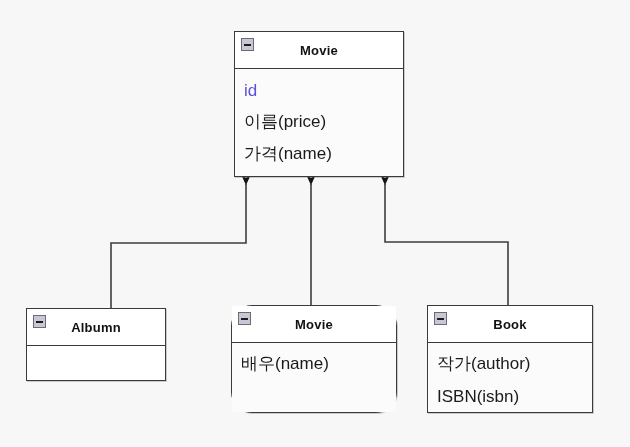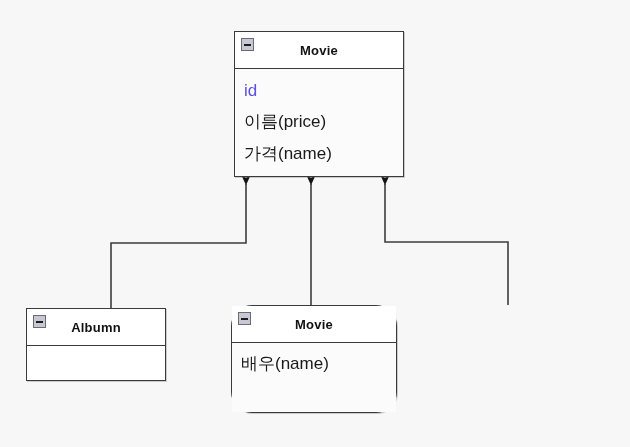--- a/index.html
+++ b/index.html
@@ -192,14 +192,30 @@
       </span>
       <span class="class-name">Movie</span>
     </div>
     <div class="class-attributes">
       <div class="attribute-row">
         <span>배우(name)</span>
       </div>
     </div>
   </div>
 
+  <div class="uml-class" id="class-book">
+    <div class="class-header">
+      <span class="collapse-toggle">
+        <span class="minus-glyph"></span>
+      </span>
+      <span class="class-name">Book</span>
+    </div>
+    <div class="class-attributes">
+      <div class="attribute-row">
+        <span>작가(author)</span>
+      </div>
+      <div class="attribute-row">
+        <span>ISBN(isbn)</span>
+      </div>
+    </div>
+  </div>
 
 </div>
 
 </body></html>

